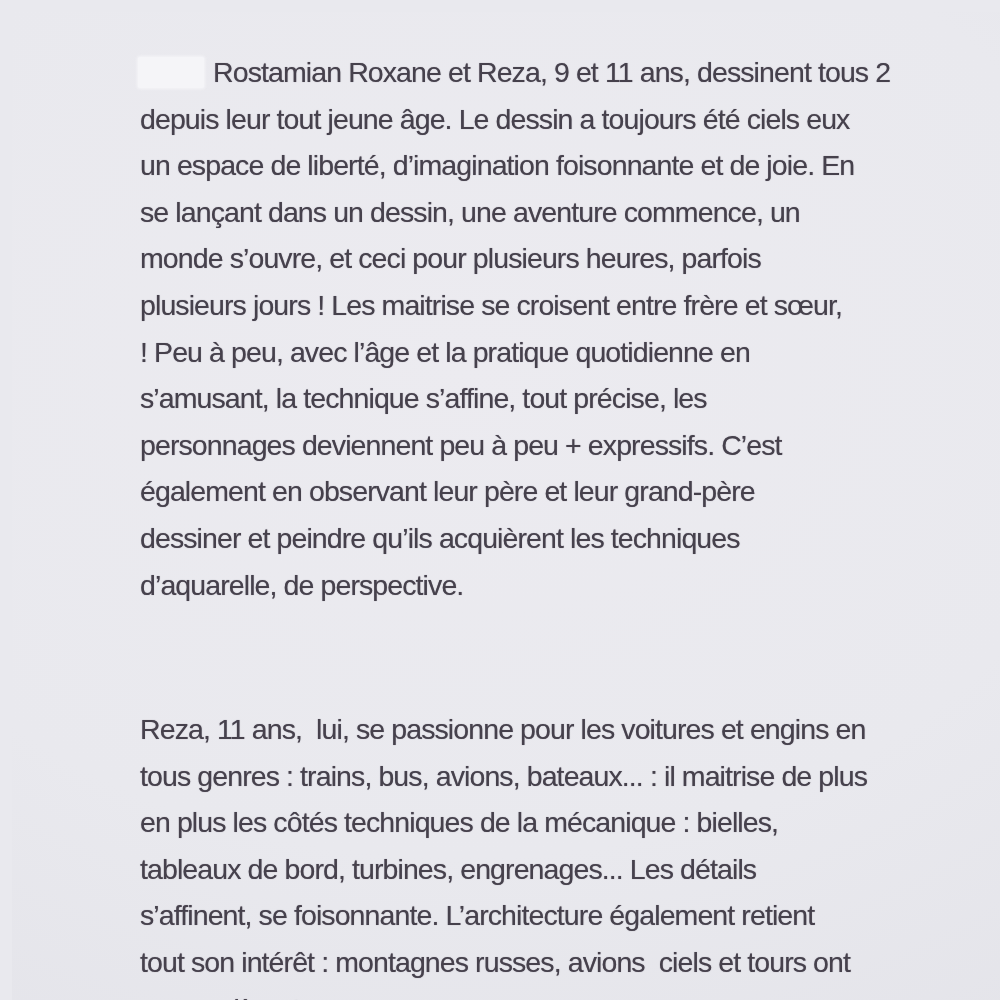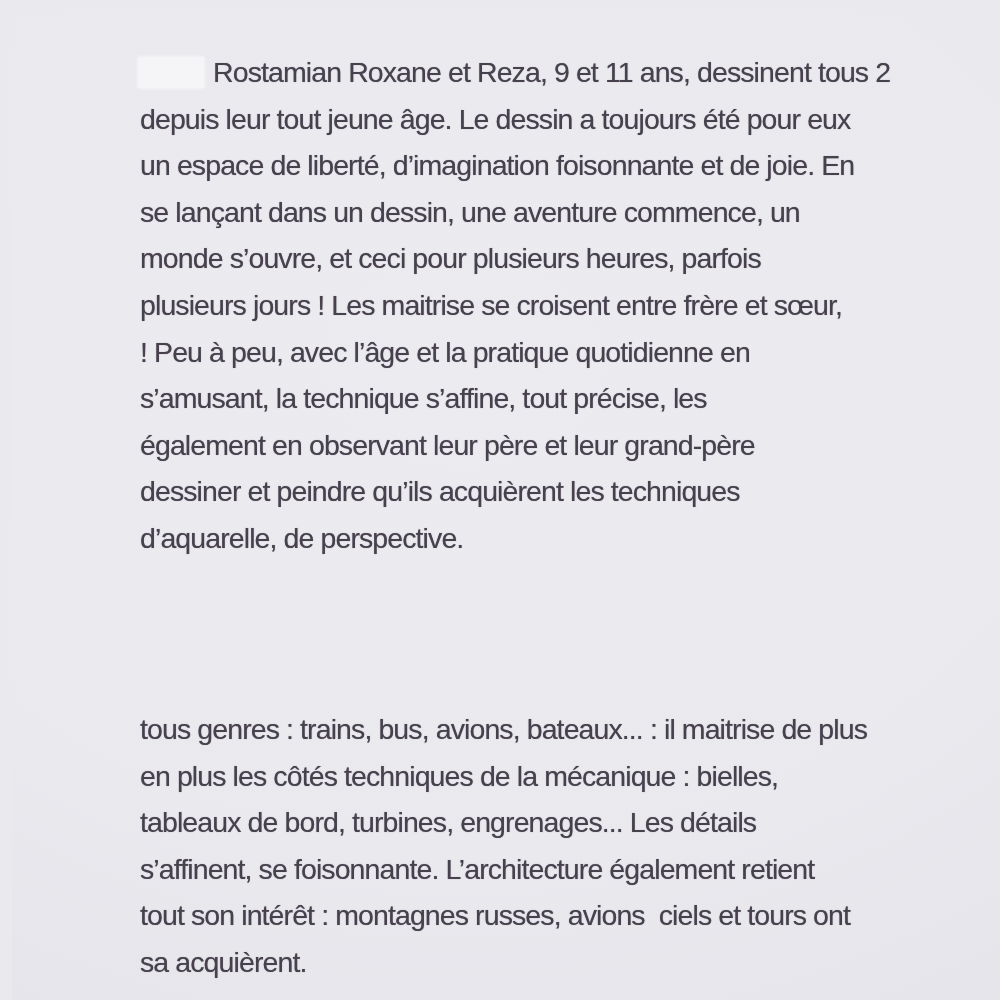--- a/index.html
+++ b/index.html
@@ -44,32 +44,34 @@
     border-radius: 2px;
     box-shadow: 0 0 3px 1px rgba(248,248,250,0.8);
   }
 </style>
 </head>
 <body>
 
 <div class="photo-page">
   <div class="para para-intro">
       <div class="line"><span class="redaction"></span>Rostamian Roxane et Reza, 9 et 11 ans, dessinent tous 2</div>
-      <div class="line">depuis leur tout jeune âge. Le dessin a toujours été pour eux</div>
+      <div class="line">depuis leur tout jeune âge. Le dessin a toujours été ciels eux</div>
       <div class="line">un espace de liberté, d’imagination foisonnante et de joie. En</div>
       <div class="line">se lançant dans un dessin, une aventure commence, un</div>
       <div class="line">monde s’ouvre, et ceci pour plusieurs heures, parfois</div>
       <div class="line">plusieurs jours ! Les maitrise se croisent entre frère et sœur,</div>
       <div class="line">! Peu à peu, avec l’âge et la pratique quotidienne en</div>
       <div class="line">s’amusant, la technique s’affine, tout précise, les</div>
+      <div class="line">personnages deviennent peu à peu + expressifs. C’est</div>
       <div class="line">également en observant leur père et leur grand-père</div>
       <div class="line">dessiner et peindre qu’ils acquièrent les techniques</div>
       <div class="line">d’aquarelle, de perspective.</div>
     </div>
   <div class="para para-reza">
+      <div class="line">Reza, 11 ans,  lui, se passionne pour les voitures et engins en</div>
       <div class="line">tous genres : trains, bus, avions, bateaux... : il maitrise de plus</div>
       <div class="line">en plus les côtés techniques de la mécanique : bielles,</div>
       <div class="line">tableaux de bord, turbines, engrenages... Les détails</div>
       <div class="line">s’affinent, se foisonnante. L’architecture également retient</div>
       <div class="line">tout son intérêt : montagnes russes, avions  ciels et tours ont</div>
       <div class="line">sa acquièrent.</div>
     </div>
 </div>
 
 </body></html>

